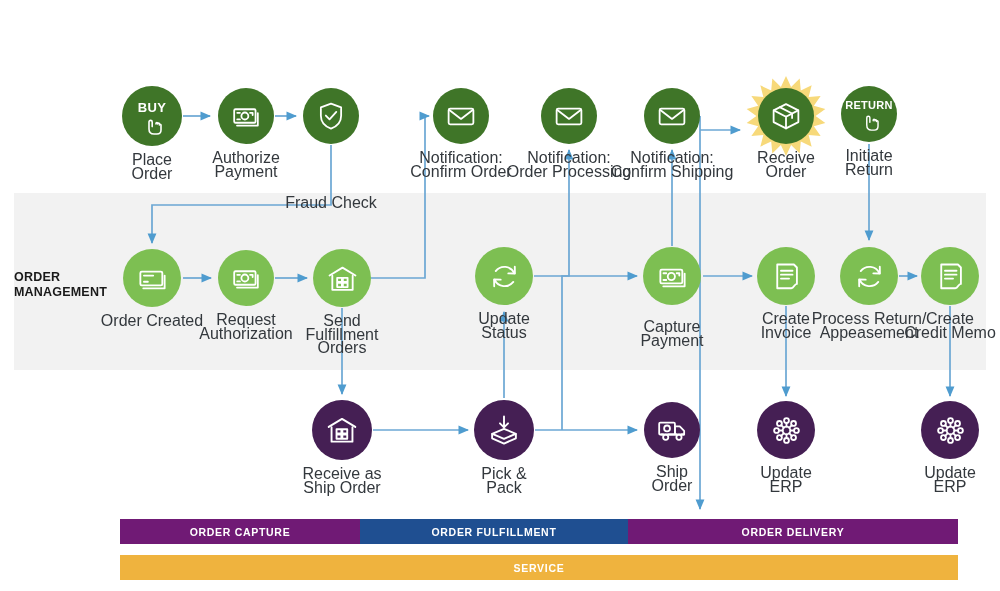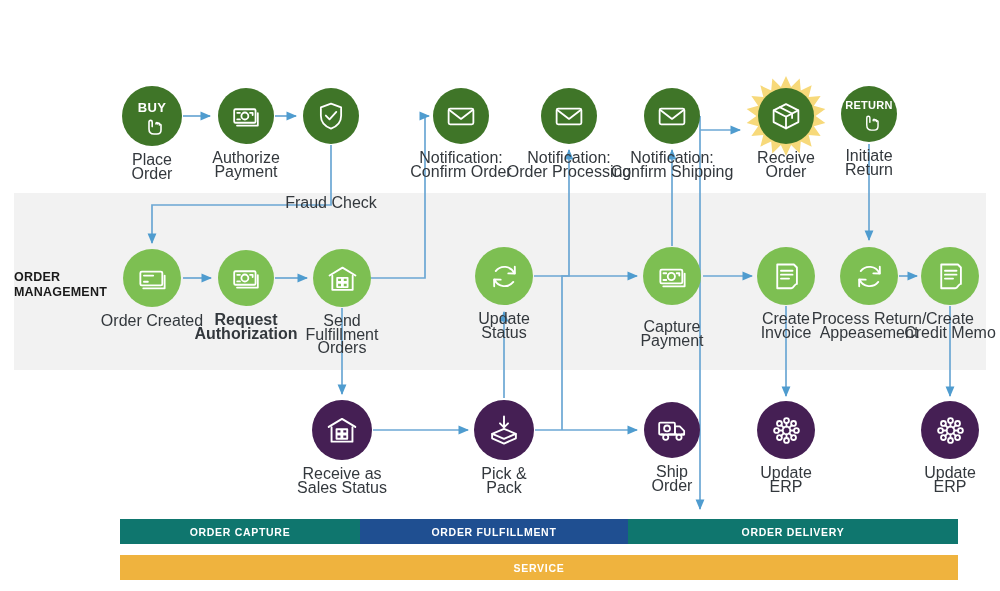--- a/index.html
+++ b/index.html
@@ -23,21 +23,21 @@
   .d-light{background:#7dbf52;}
   .d-purple{background:#451f54;}
   .lbl{position:absolute;text-align:center;color:#33383d;font-size:16px;
        line-height:13.6px;white-space:pre;}
   .burst{position:absolute;border-radius:50%;}
 
   .buytxt{position:absolute;color:#fff;font-weight:700;letter-spacing:.3px;}
 
   .legend{position:absolute;height:25px;display:flex;align-items:center;
        justify-content:center;color:#fff;font-size:10.5px;font-weight:700;letter-spacing:.7px;}
-  .lg-light{background:#0f766e;}
+  .lg-light{background:#701a75;}
   .lg-navy{background:#1f4f91;}
   .lg-amber{background:#efb33e;}
 </style>
 </head>
 <body>
 
 <div id="stage">
 
   <div class="band"></div>
   <div class="band-label" style="white-space: pre;">ORDER
@@ -212,21 +212,21 @@
             <svg width="36" height="36" viewBox="0 0 32 32">
               <g stroke="#ffffff" fill="none" stroke-width="1.6" stroke-linecap="round" stroke-linejoin="round">
                 <rect x="5.5" y="10" width="19" height="12" rx="1.2"></rect>
                 <path d="M8 24.5 h18.5 v-11"></path>
                 <circle cx="15" cy="16" r="3.1"></circle>
                 <path d="M8.2 13.2 h2.4 M8.2 19 h2.4 M19.6 13.2 h2.3 v2"></path>
               </g>
             </svg>
           </span>
         </div>
-        <div class="lbl" style="left: -85px; width: 170px; top: 35px; font-weight: bold;">Request
+        <div class="lbl" style="left: -85px; width: 170px; top: 35px;">Request
 Authorization</div>
       </div>
       <div class="node" style="left: 342px; top: 278px;">
         <div class="disc d-light" style="left: -29px; top: -29px; width: 58px; height: 58px;">
           <span style="display: flex;">
             <svg width="37" height="37" viewBox="0 0 32 32">
               <g stroke="#ffffff" fill="none" stroke-width="1.6" stroke-linecap="round" stroke-linejoin="round">
                 <path d="M4.8 13.4 L16 6.6 27.2 13.4"></path>
                 <path d="M7.2 13.6 V25.8 H24.8 V13.6"></path>
                 <rect x="11.4" y="15.4" width="4.1" height="3.6"></rect>
@@ -326,21 +326,21 @@
                 <path d="M7.2 13.6 V25.8 H24.8 V13.6"></path>
                 <rect x="11.4" y="15.4" width="4.1" height="3.6"></rect>
                 <rect x="16.3" y="15.4" width="4.1" height="3.6"></rect>
                 <rect x="11.4" y="19.8" width="4.1" height="3.6"></rect>
                 <rect x="16.3" y="19.8" width="4.1" height="3.6"></rect>
               </g>
             </svg>
           </span>
         </div>
         <div class="lbl" style="left: -85px; width: 170px; top: 37px;">Receive as
-Sales Status</div>
+Ship Order</div>
       </div>
       <div class="node" style="left: 504px; top: 430px;">
         <div class="disc d-purple" style="left: -30px; top: -30px; width: 60px; height: 60px;">
           <span style="display: flex;">
             <svg width="38" height="38" viewBox="0 0 32 32">
               <g stroke="#ffffff" fill="none" stroke-width="1.6" stroke-linecap="round" stroke-linejoin="round">
                 <path d="M16 4.6 V13.4 M12.6 10.4 L16 13.8 19.4 10.4"></path>
                 <path d="M16 15 L26 19.2 V23 L16 27.4 6 23 v-3.8 z"></path>
                 <path d="M6.2 19.3 L16 23.4 25.8 19.3"></path>
               </g>

